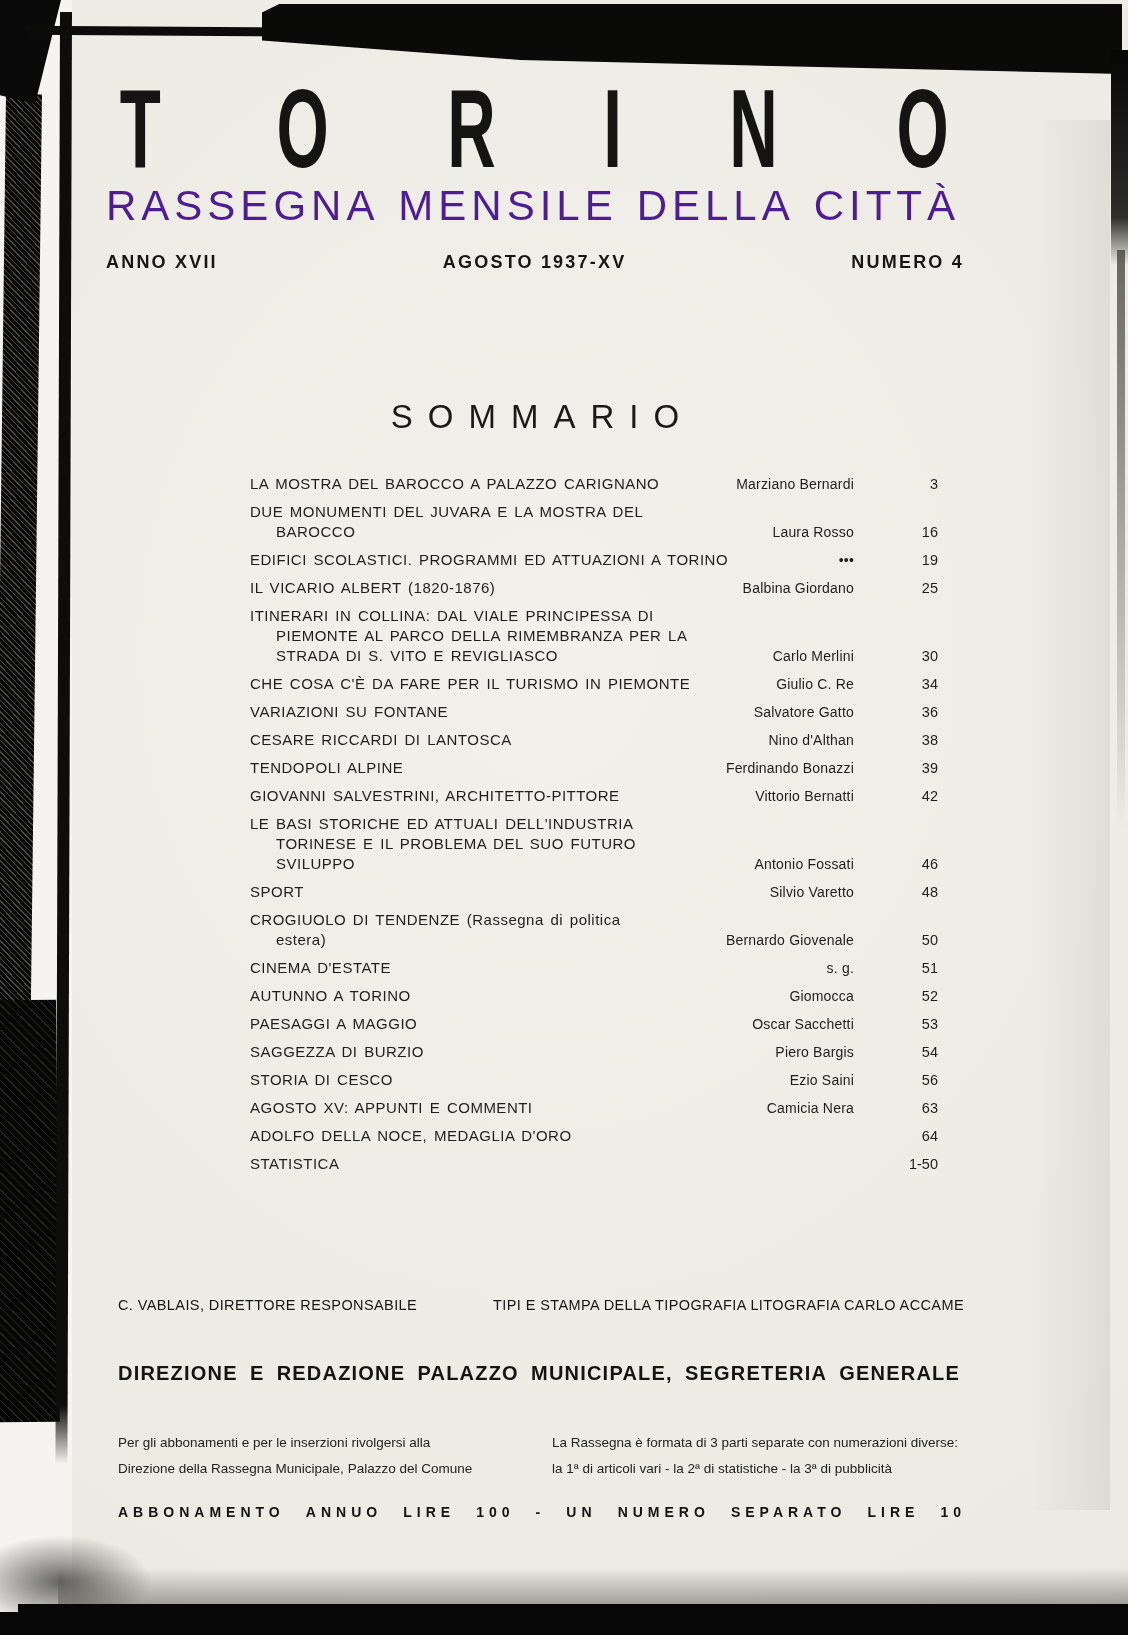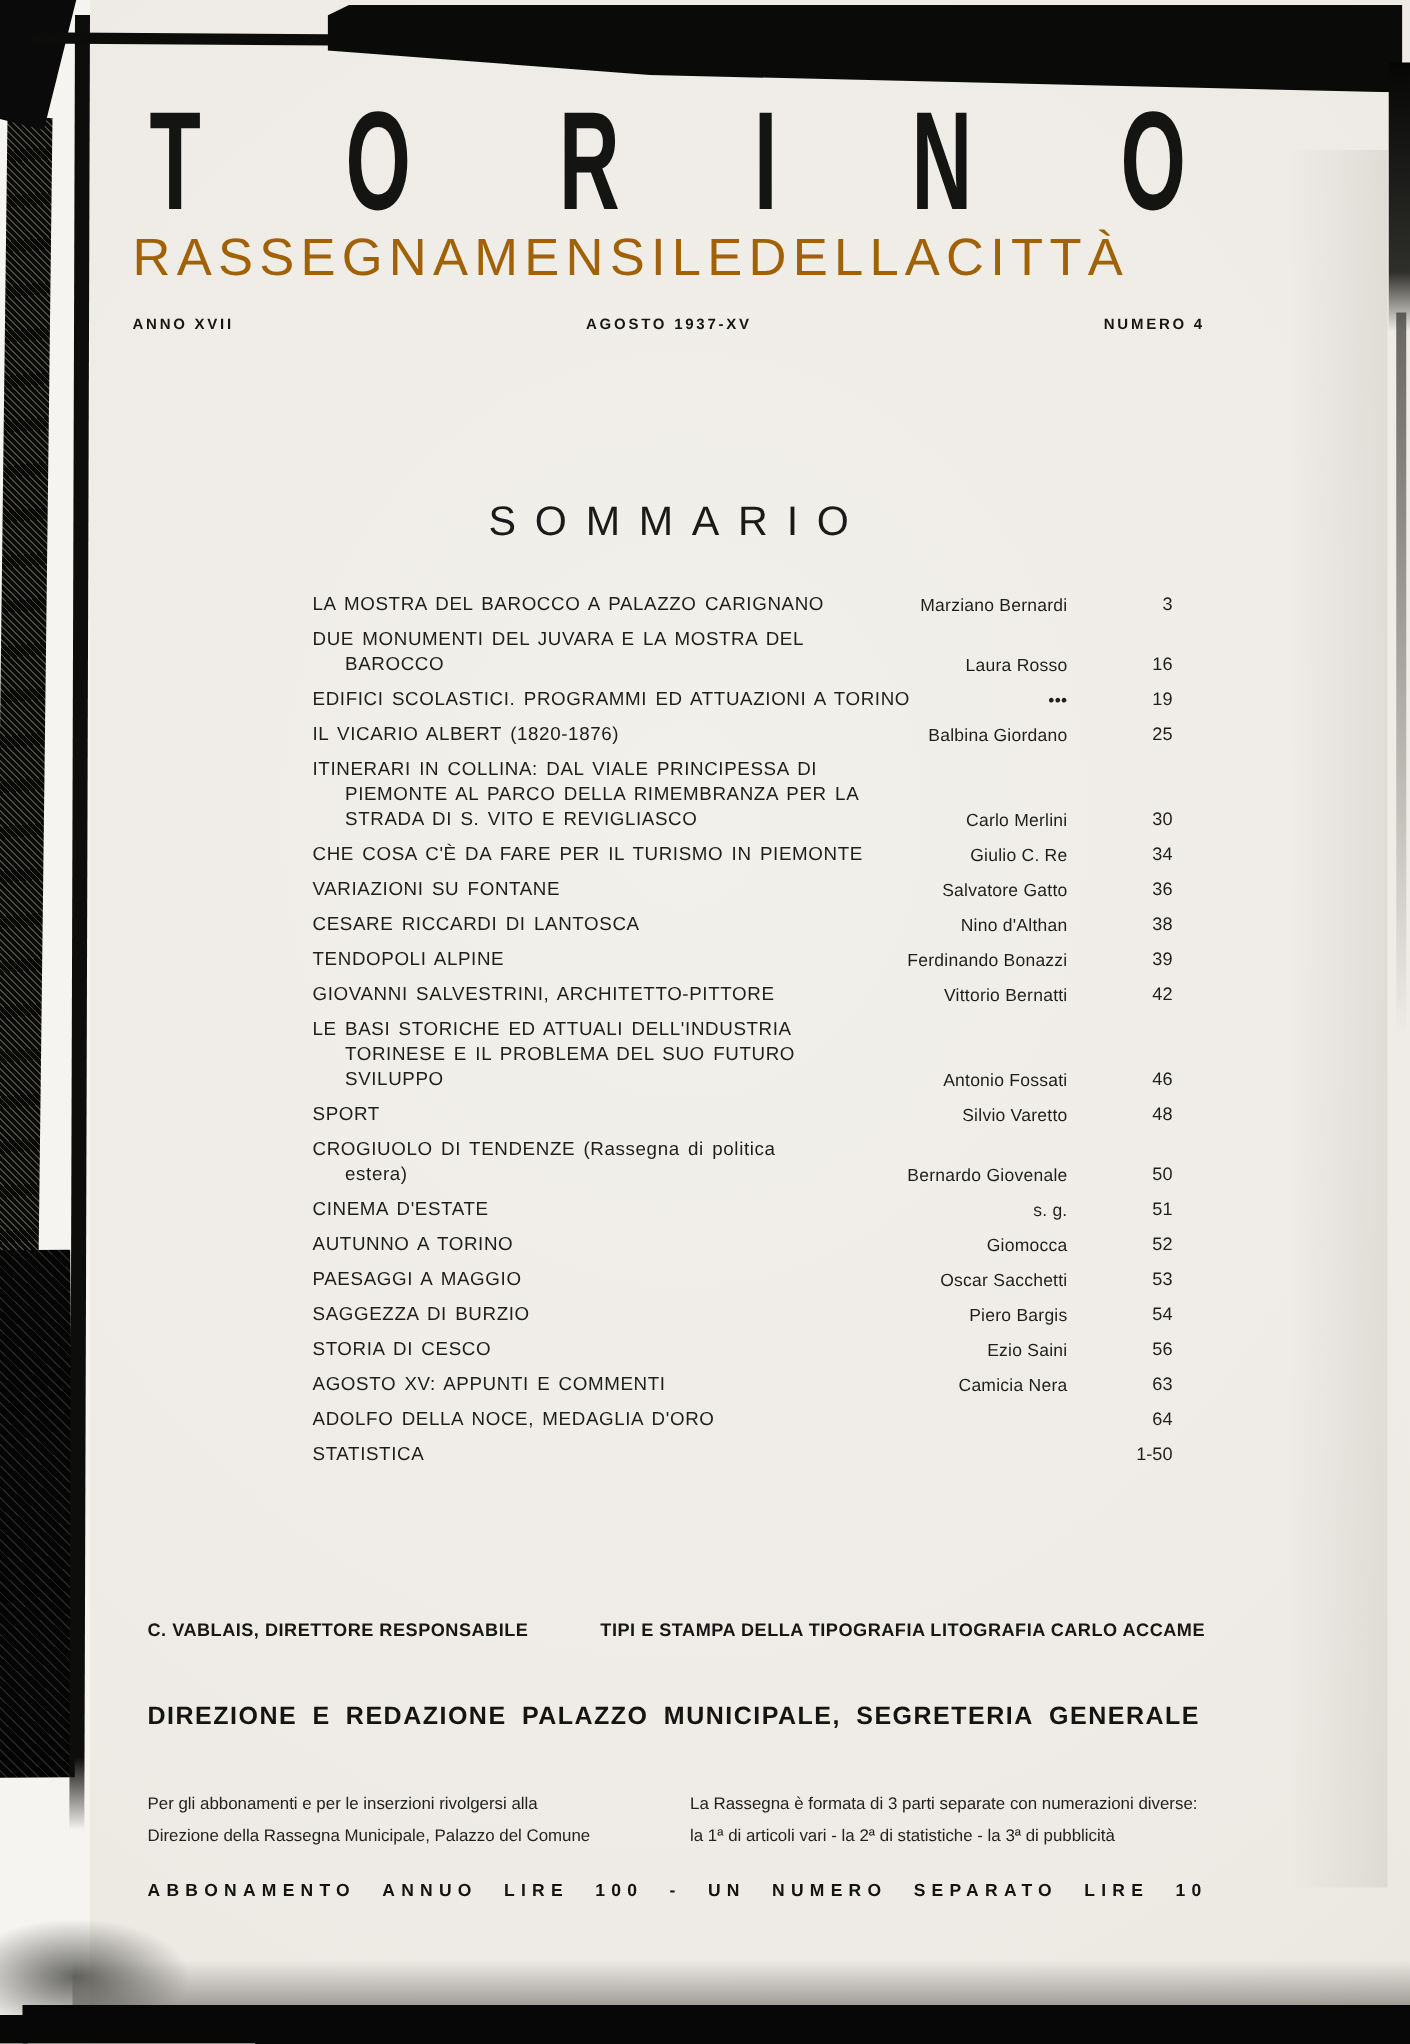--- a/index.html
+++ b/index.html
@@ -32,37 +32,37 @@
   .bottom-shadow{position:absolute;left:58px;right:0;top:1568px;height:40px;
              background:linear-gradient(to bottom,rgba(110,108,100,0),rgba(84,82,76,.55));}
   .smudge{position:absolute;left:0;top:1536px;width:150px;height:76px;
              background:radial-gradient(ellipse at 40% 60%,rgba(66,66,62,.8),rgba(66,66,62,0) 72%);}
   .bottom-bar{position:absolute;left:18px;top:1604px;width:1110px;height:31px;background:#070707;}
   .bottom-bar-corner{position:absolute;left:0;top:1612px;width:22px;height:23px;background:#070707;}
 
   
   .masthead-title{position:absolute;left:106px;top:86px;width:860px;height:88px;display:flex;justify-content:space-between;align-items:flex-start;color:#141413;}
   .masthead-title span{display:block;font-size:112px;line-height:86px;font-weight:bold;transform:scaleX(.6);transform-origin:center;}
-  .masthead-sub{position:absolute;left:106px;top:184px;width:854px;display:flex;
-                font-size:42px;line-height:44px;letter-spacing:5px;color:#a16207;font-weight:normal;}
+  .masthead-sub{position:absolute;left:106px;top:184px;width:854px;display:flex;justify-content:space-between;
+                font-size:42px;line-height:44px;letter-spacing:5px;color:#4c1d95;font-weight:normal;}
   .meta-row{position:absolute;left:106px;top:252px;width:858px;display:flex;justify-content:space-between;
-                font-size:12px;font-weight:bold;letter-spacing:2.2px;color:#161615;}
+                font-size:18px;font-weight:bold;letter-spacing:2.2px;color:#161615;}
 
   
   .sommario{position:absolute;left:106px;top:398px;width:858px;text-align:center;
                 font-size:33px;letter-spacing:15px;text-indent:15px;color:#1a1a19;}
   .toc{position:absolute;left:250px;top:474px;width:688px;color:#1e1e1c;}
   .toc-row{display:flex;align-items:flex-end;margin-bottom:8px;line-height:20px;gap:36px;}
   .toc-title{flex:1;font-size:15px;letter-spacing:.5px;word-spacing:2px;padding-left:26px;text-indent:-26px;}
   .toc-author{margin-left:16px;font-size:14px;letter-spacing:.2px;white-space:nowrap;}
   .toc-page{width:48px;text-align:right;font-size:14.5px;white-space:nowrap;}
 
   
   .footer-director-row{position:absolute;left:118px;top:1297px;width:846px;display:flex;justify-content:space-between;
-                font-size:14.5px;font-weight:bold;letter-spacing:.4px;color:#161615;}
+                font-size:14.5px;font-weight:normal;letter-spacing:.4px;color:#161615;}
   .footer-address{position:absolute;left:118px;top:1362px;width:842px;display:flex;justify-content:space-between;
                 font-size:20px;font-weight:bold;letter-spacing:1.2px;color:#141413;}
   .footer-notes{position:absolute;left:118px;top:1430px;width:848px;display:flex;justify-content:space-between;
                 font-size:13.5px;line-height:26px;color:#22221f;}
   .note-col-left{width:360px;}
   .note-col-right{width:414px;}
   .footer-subscription{position:absolute;left:118px;top:1504px;width:848px;display:flex;justify-content:space-between;
                 font-size:14px;font-weight:bold;letter-spacing:5px;color:#131312;align-items:center;}
 </style>
 </head>

